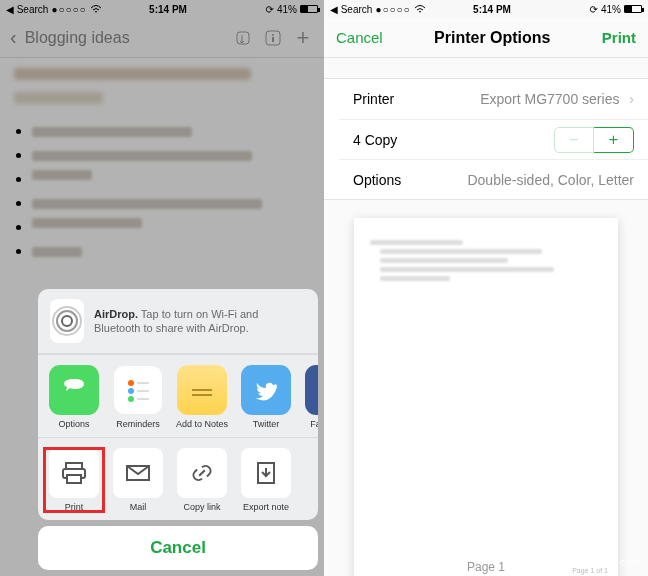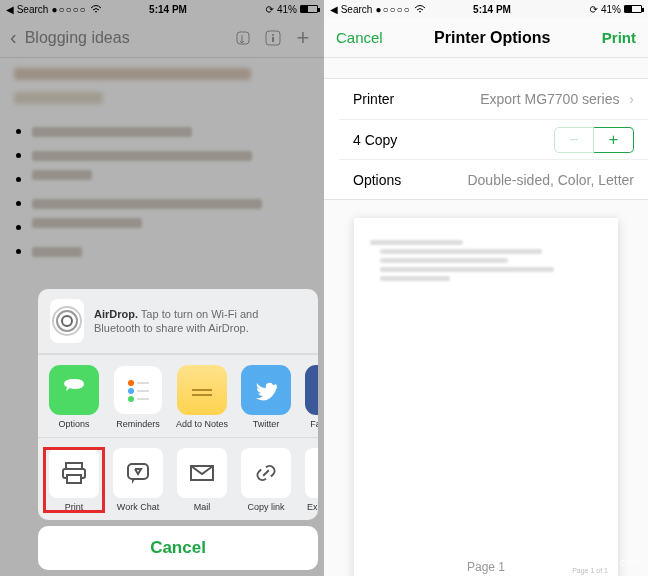--- a/index.html
+++ b/index.html
@@ -283,30 +283,20 @@
                 <rect x="7" y="5" width="16" height="6" fill="none" stroke="#555" stroke-width="2"></rect>
                 <rect x="4" y="11" width="22" height="9" rx="2" fill="none" stroke="#555" stroke-width="2"></rect>
                 <rect x="8" y="17" width="14" height="8" fill="#fff" stroke="#555" stroke-width="2"></rect>
               </svg>
           </div>
           <div class="lbl">Print</div>
         </div>
         <div class="action">
           <div class="icon">
             <svg width="30" height="30">
-                <rect x="5" y="6" width="20" height="15" rx="4" fill="none" stroke="#555" stroke-width="2"></rect>
-                <path d="M12 21 l-3 5 0-5" fill="#555"></path>
-                <path d="M12 11 l3 5 3-5 -6 0" fill="none" stroke="#555" stroke-width="2"></path>
-              </svg>
-          </div>
-          <div class="lbl">Work Chat</div>
-        </div>
-        <div class="action">
-          <div class="icon">
-            <svg width="30" height="30">
                 <rect x="4" y="8" width="22" height="14" fill="none" stroke="#555" stroke-width="2"></rect>
                 <path d="M4 8 l11 8 11-8" fill="none" stroke="#555" stroke-width="2"></path>
               </svg>
           </div>
           <div class="lbl">Mail</div>
         </div>
         <div class="action">
           <div class="icon">
             <svg width="30" height="30">
                 <path d="M11 19 a5 5 0 0 1 0-10 l3 0 M19 11 a5 5 0 0 1 0 10 l-3 0 M11 15 l8 0" fill="none" stroke="#555" stroke-width="2" transform="rotate(-45 15 15)"></path>

